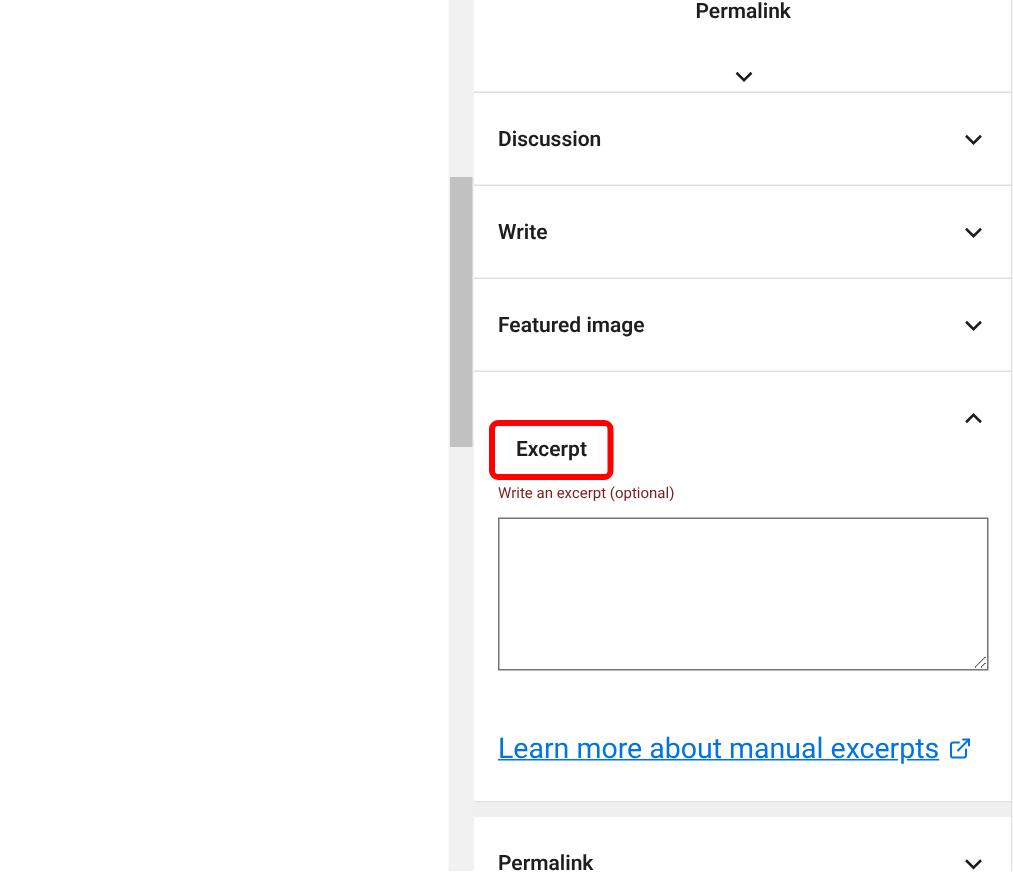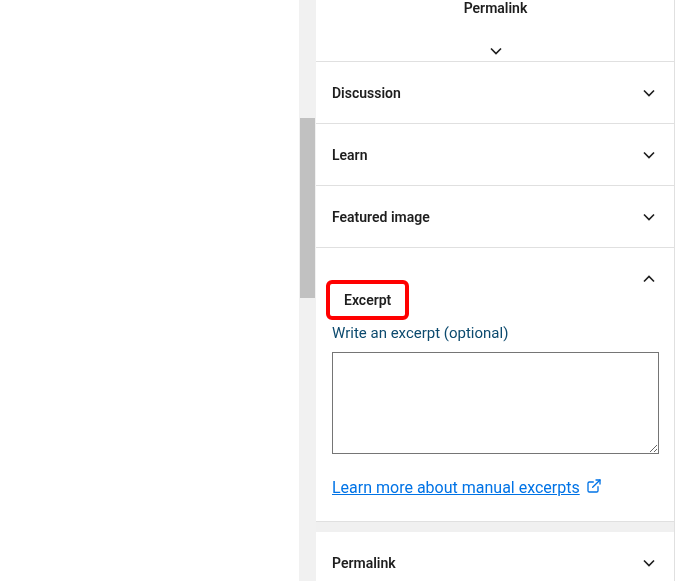--- a/index.html
+++ b/index.html
@@ -73,43 +73,44 @@
       padding: 8px 14px;
       margin-left: -6px;
       margin-top: 41px;
     }
     .panel-body {
       padding: 14px 16px 24px 16px;
       border-bottom: 1px solid #e0e0e0;
       background: #fff;
     }
     .excerpt-label {
-      font-size: 15px;
-      color: #0c4a6e;
+      font-size: 10px;
+      color: #7f1d1d;
       margin-bottom: 10px;
       display: block;
       font-weight: 400;
     }
     textarea {
       width: 100%;
       height: 102px;
       border: 1px solid #757575;
       padding: 8px;
       font-family: inherit;
       font-size: 14px;
       resize: vertical;
       background: #fff;
     }
     .learn-link {
       display: inline-flex;
+      align-items: center;
       gap: 6px;
-      margin-top: 20px;
+      margin-top: 36px;
       color: #0073e6;
       text-decoration: underline;
-      font-size: 16px;
+      font-size: 19px;
     }
     .learn-link svg {
       stroke: #0073e6;
     }
     .gap {
       height: 10px;
       background: #f0f0f0;
     }
     .right-border {
       position: absolute;
@@ -142,21 +143,21 @@
   <div class="panel-row">
     <span class="label">Discussion</span>
     <span class="chev">
       <svg width="20" height="20" viewBox="0 0 24 24" fill="none">
           <path d="M6 9l6 6 6-6" stroke="#1e1e1e" stroke-width="2"></path>
         </svg>
     </span>
   </div>
 
   <div class="panel-row">
-    <span class="label">Learn</span>
+    <span class="label">Write</span>
     <span class="chev">
       <svg width="20" height="20" viewBox="0 0 24 24" fill="none">
           <path d="M6 9l6 6 6-6" stroke="#1e1e1e" stroke-width="2"></path>
         </svg>
     </span>
   </div>
 
   <div class="panel-row">
     <span class="label">Featured image</span>
     <span class="chev">

